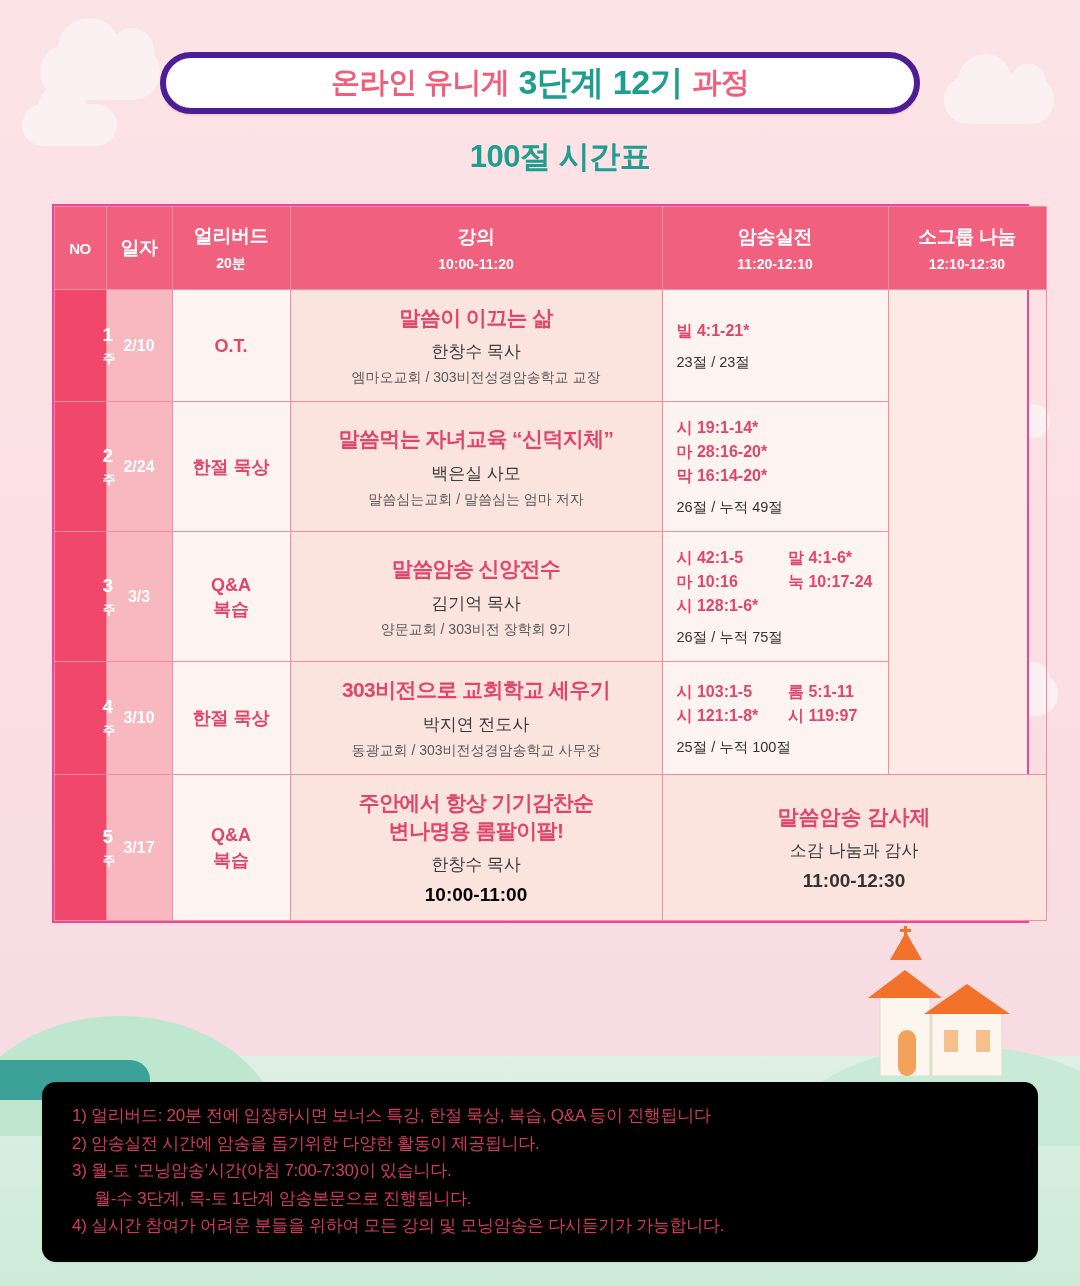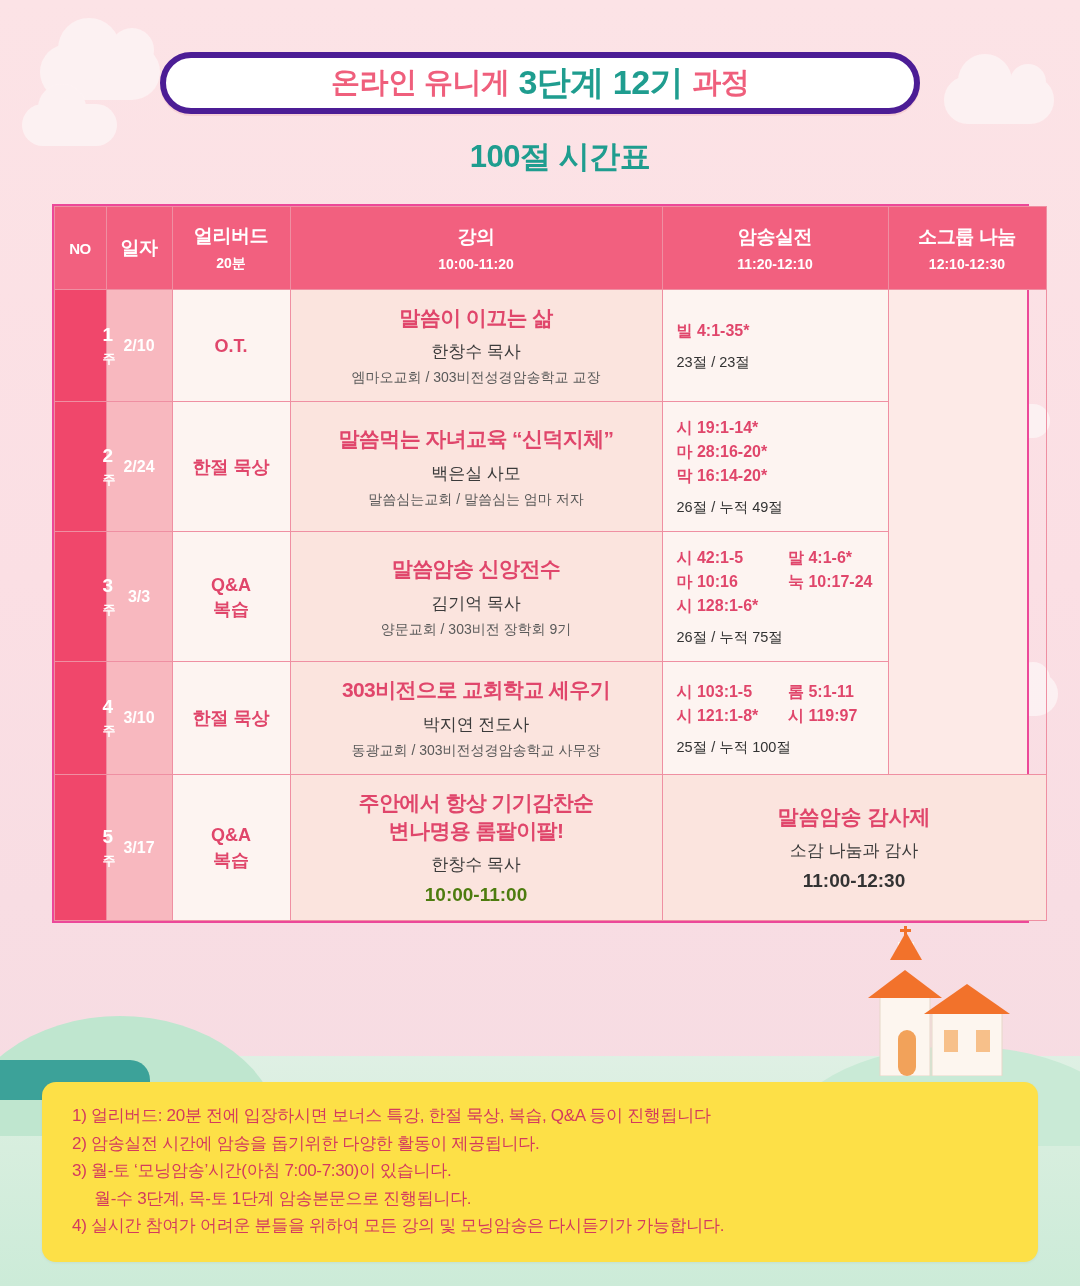--- a/index.html
+++ b/index.html
@@ -102,37 +102,37 @@
   td.no .w  { font-size: 13px; font-weight: bold; }
   td.date   { background: #f8b8bf; color:#fff; text-align:center; font-size: 16px; font-weight: bold; }
   td.early  { background: #fdf4f1; color:#e0466b; text-align:center; font-size: 18px; font-weight: bold; line-height: 1.35; }
   td.lecture{ background: #fbe4de; text-align:center; padding: 14px 10px; }
   td.practice{ background: #fdf4f1; padding: 14px 14px; vertical-align: middle; }
   td.group  { background: transparent; }
 
   .lec-title { color:#e0466b; font-size: 21px; font-weight: bold; letter-spacing:-.6px; line-height:1.35; }
   .lec-name  { color:#3b3b3b; font-size: 17px; margin-top: 8px; }
   .lec-org   { color:#5a5a5a; font-size: 14px; margin-top: 6px; }
-  .lec-time  { color:#4d7c0f; font-size: 19px; font-weight: bold; margin-top: 8px; }
+  .lec-time  { color:#000000; font-size: 19px; font-weight: bold; margin-top: 8px; }
 
   .pr-line { color:#e0466b; font-size: 16px; font-weight: bold; line-height: 1.5; }
   .pr-cols { display:flex; gap: 26px; }
   .pr-cols > div { flex: 1; }
   .pr-total { color:#333; font-size: 14.5px; margin-top: 10px; }
 
   .final-cell { background: #fbe4de; text-align:center; padding: 4px 10px; }
   .final-title { color:#e0466b; font-size: 21px; font-weight: bold; }
   .final-sub { color:#3b3b3b; font-size: 17px; margin-top: 8px; }
   .final-time { color:#333; font-size: 19px; font-weight: bold; margin-top: 8px; }
 
   
   .notes {
     position: absolute;
     left: 42px; right: 42px; bottom: 24px;
-    background: #fde047;
+    background: #000000;
     border-radius: 14px;
     padding: 20px 26px 22px 30px;
     box-shadow: 0 1px 3px rgba(0,0,0,.05);
   }
   .note {
     color: #d33a5e; font-size: 17px; line-height: 1.62; letter-spacing: -.3px;
   }
   .note.indent { padding-left: 22px; }
 </style>
 </head>
@@ -207,21 +207,21 @@
           <td class="no">1<span class="w">주</span></td>
           <td class="date">2/10</td>
           <td class="early">O.T.</td>
           <td class="lecture">
             <div class="lec-title">말씀이 이끄는 삶</div>
             <div class="lec-name">한창수 목사</div>
             <div class="lec-org">엠마오교회 / 303비전성경암송학교 교장</div>
           </td>
           <td class="practice">
             <div class="pr-line">
-              <div>빌 4:1-35*</div>
+              <div>빌 4:1-21*</div>
             </div>
             <div class="pr-total">23절 / 23절</div>
           </td>
           <td class="group" rowspan="4"></td>
         </tr>
         <tr>
           <td class="no">2<span class="w">주</span></td>
           <td class="date">2/24</td>
           <td class="early">한절 묵상</td>
           <td class="lecture">

